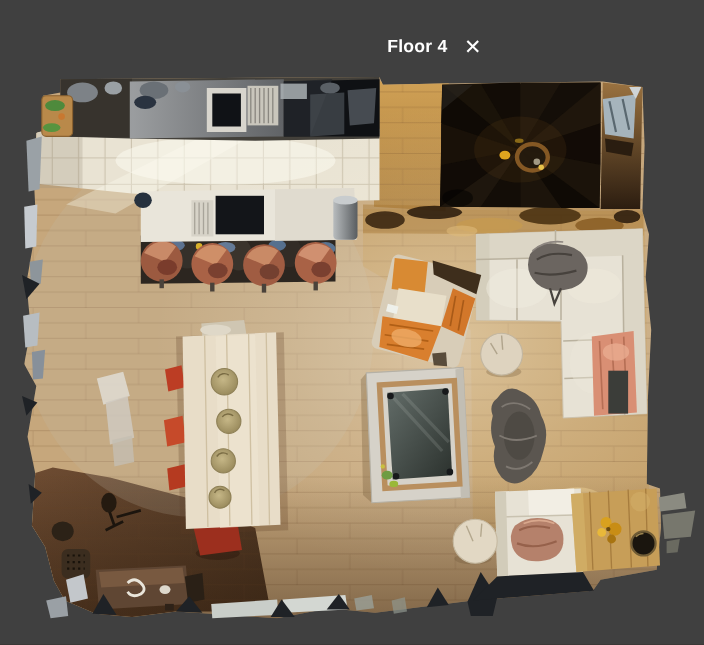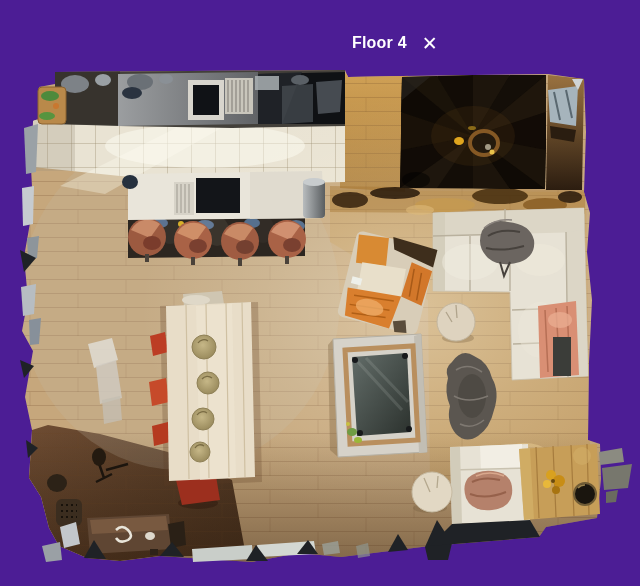--- a/index.html
+++ b/index.html
@@ -1,17 +1,17 @@
 <!DOCTYPE html>
 <html><head>
 <meta charset="utf-8">
 <style>
   html,body{margin:0;padding:0;background:#1f2226;}
   body{width:640px;height:586px;overflow:hidden;}
-  .stage{position:relative;width:640px;height:586px;background:#4c1d95;
+  .stage{position:relative;width:640px;height:586px;background:#404040;
          font-family:"Liberation Sans",sans-serif;}
   .plan-svg{position:absolute;inset:0;display:block;}
   .header{position:absolute;top:33px;left:352px;display:flex;align-items:center;gap:15px;z-index:5;}
   .title{color:#fff;font-size:16px;font-weight:bold;letter-spacing:.2px;line-height:20px;}
   .close{background:transparent;border:none;padding:0;margin:0;color:#fff;
          font-size:19px;line-height:20px;cursor:pointer;font-family:"DejaVu Sans",sans-serif;}
 </style>
 </head>
 <body>
 

